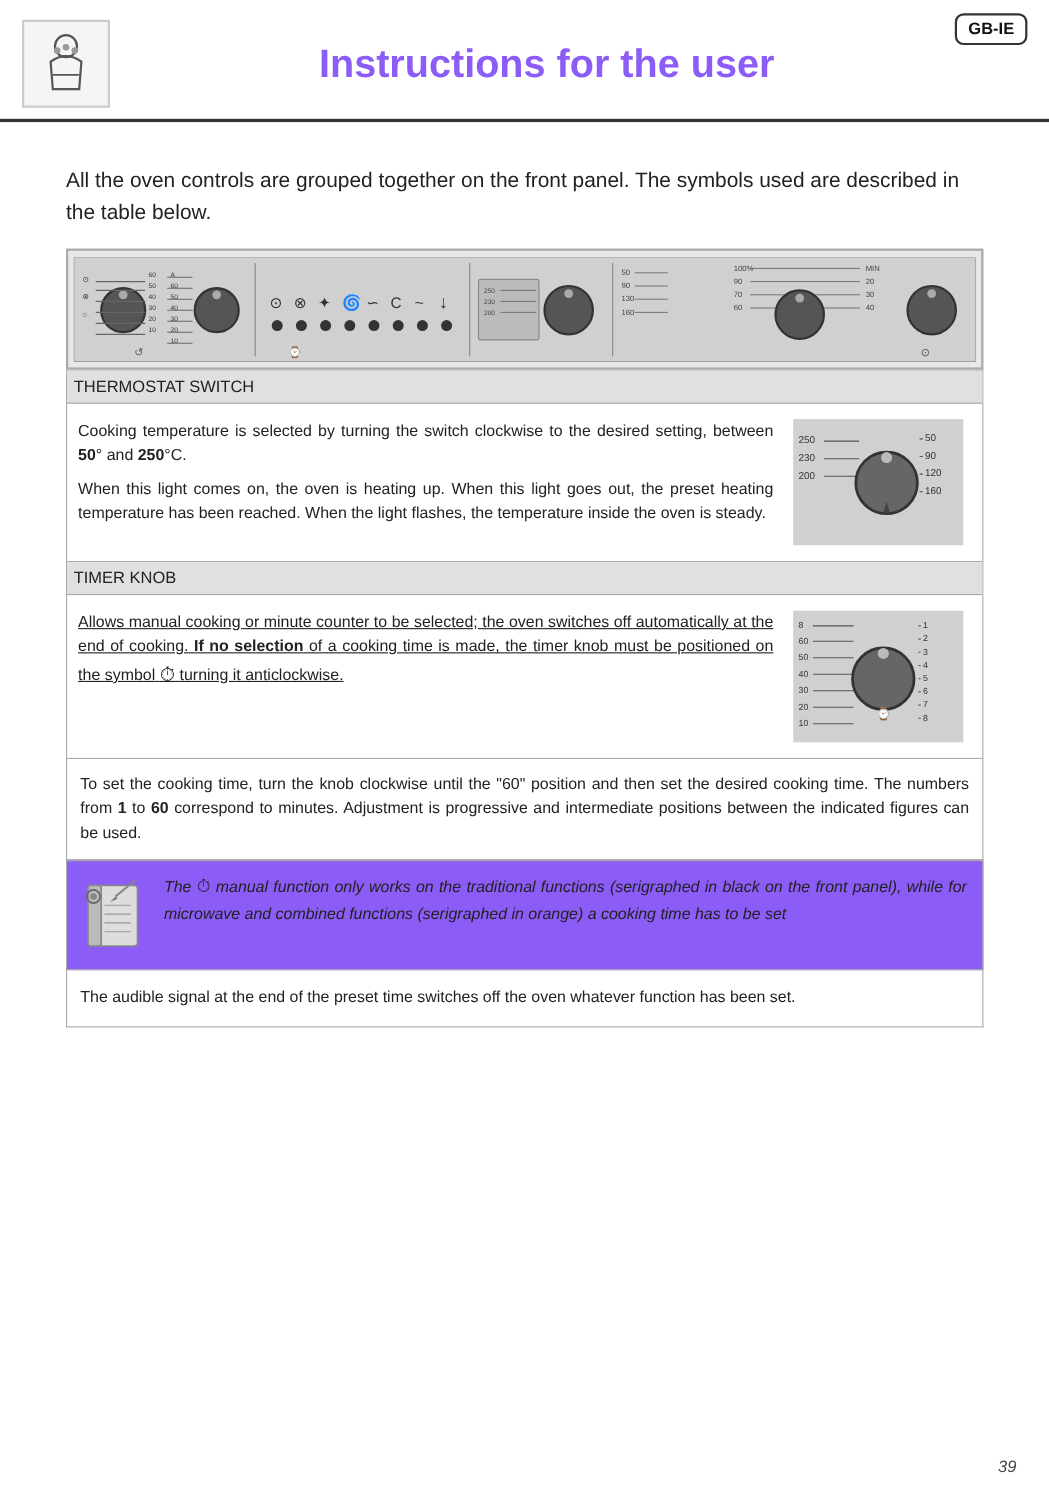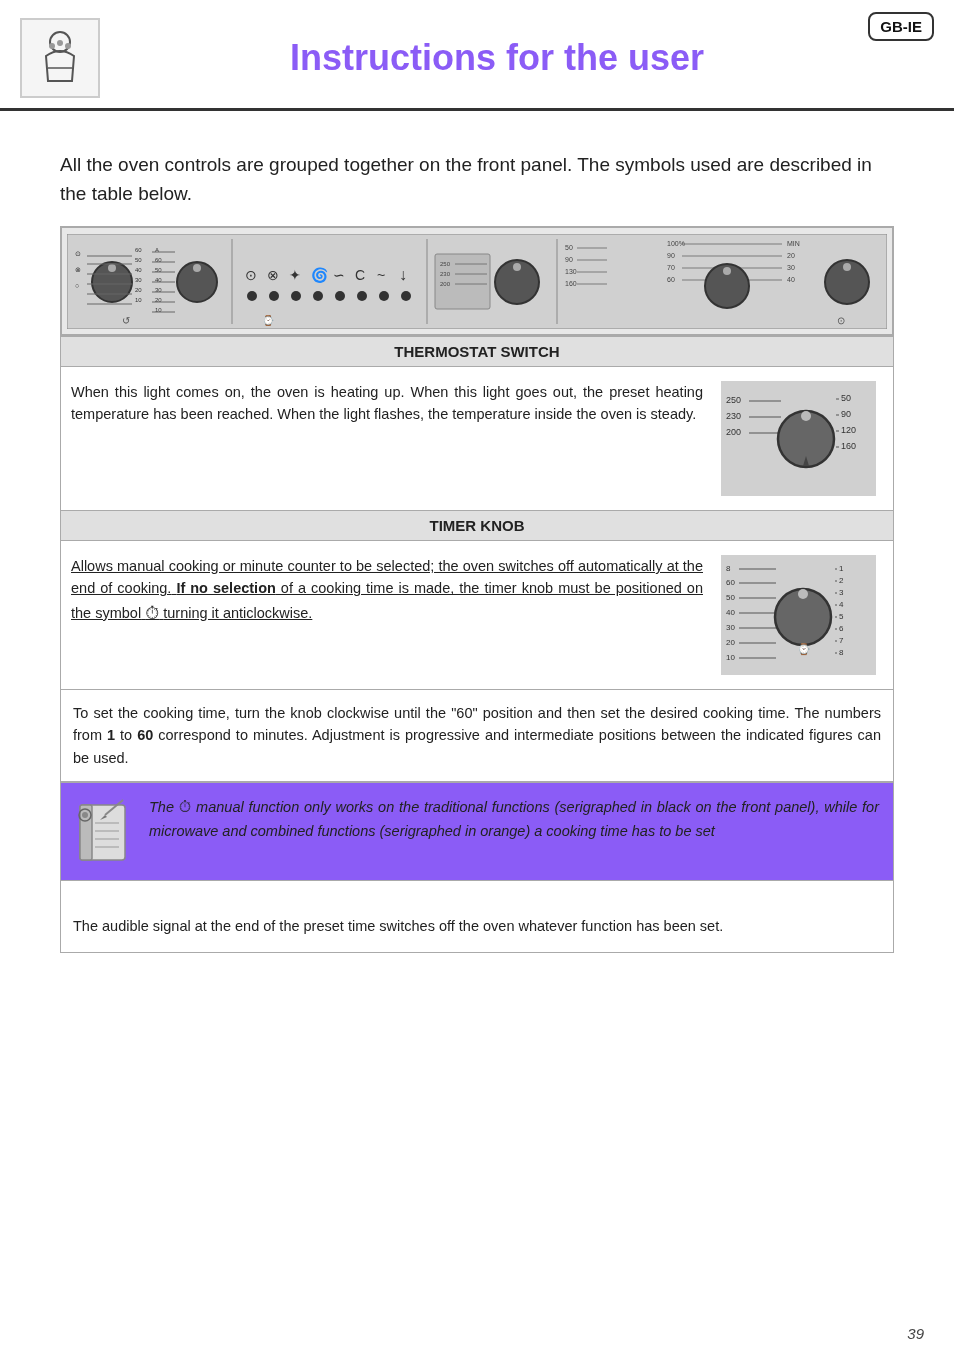--- a/index.html
+++ b/index.html
@@ -74,22 +74,22 @@
       background: #e8e8e8;
       margin-bottom: 0;
       height: 110px;
       display: flex;
       align-items: center;
       justify-content: center;
       overflow: hidden;
     }
     .section-header {
       background: #e0e0e0;
-      text-align: center;
-      font-weight: bold;
+      text-align: left;
+      font-weight: normal;
       font-size: 15px;
       padding: 6px;
       border-bottom: 1.5px solid #aaa;
     }
     .section-body {
       display: flex;
       padding: 14px 10px 14px 10px;
       gap: 10px;
     }
     .section-text {
@@ -294,20 +294,24 @@
       <text x="770" y="90" font-size="10" fill="#555">⊙</text>
     </svg>
   </div>
 
   <div class="sections-wrap">
 
     <div class="thermostat-section">
       <div class="section-header">THERMOSTAT SWITCH</div>
       <div class="section-body">
         <div class="section-text">
+          <p style="margin-bottom:8px;">
+            <span>Cooking temperature is selected by turning the switch clockwise to the desired setting, between</span>
+            <strong>50</strong><span>° and </span><strong>250</strong><span>°C.</span>
+          </p>
           <p>When this light comes on, the oven is heating up. When this light goes out, the preset heating temperature has been reached. When the light flashes, the temperature inside the oven is steady.</p>
         </div>
         <div class="section-image">
           <svg viewBox="0 0 155 115" width="155" height="115">
 
             <rect x="0" y="0" width="155" height="115" fill="#d0d0d0"></rect>
 
             <text x="5" y="22" font-size="9" fill="#333">250</text>
             <text x="5" y="38" font-size="9" fill="#333">230</text>
             <text x="5" y="54" font-size="9" fill="#333">200</text>
@@ -423,18 +427,18 @@
     <div class="note-text">
       <em>
         <span>The</span>
         <span class="timer-sym">⏱</span>
         <span>manual function only works on the traditional functions (serigraphed in black on the front panel), while for microwave and combined functions (serigraphed in orange) a cooking time has to be set</span>
       </em>
     </div>
   </div>
 
   <div style="border: 1.5px solid #aaa; border-top: none; padding: 14px 12px;">
-    <p style="font-size:14.5px; line-height:1.55; text-align:justify;margin-top:20px;">The audible signal at the end of the preset time switches off the oven whatever function has been set.</p>
+    <p style="font-size:14.5px; line-height:1.55; text-align:justify;">The audible signal at the end of the preset time switches off the oven whatever function has been set.</p>
   </div>
 
 </div>
 
 <div class="page-number">39</div>
 
 </body></html>

